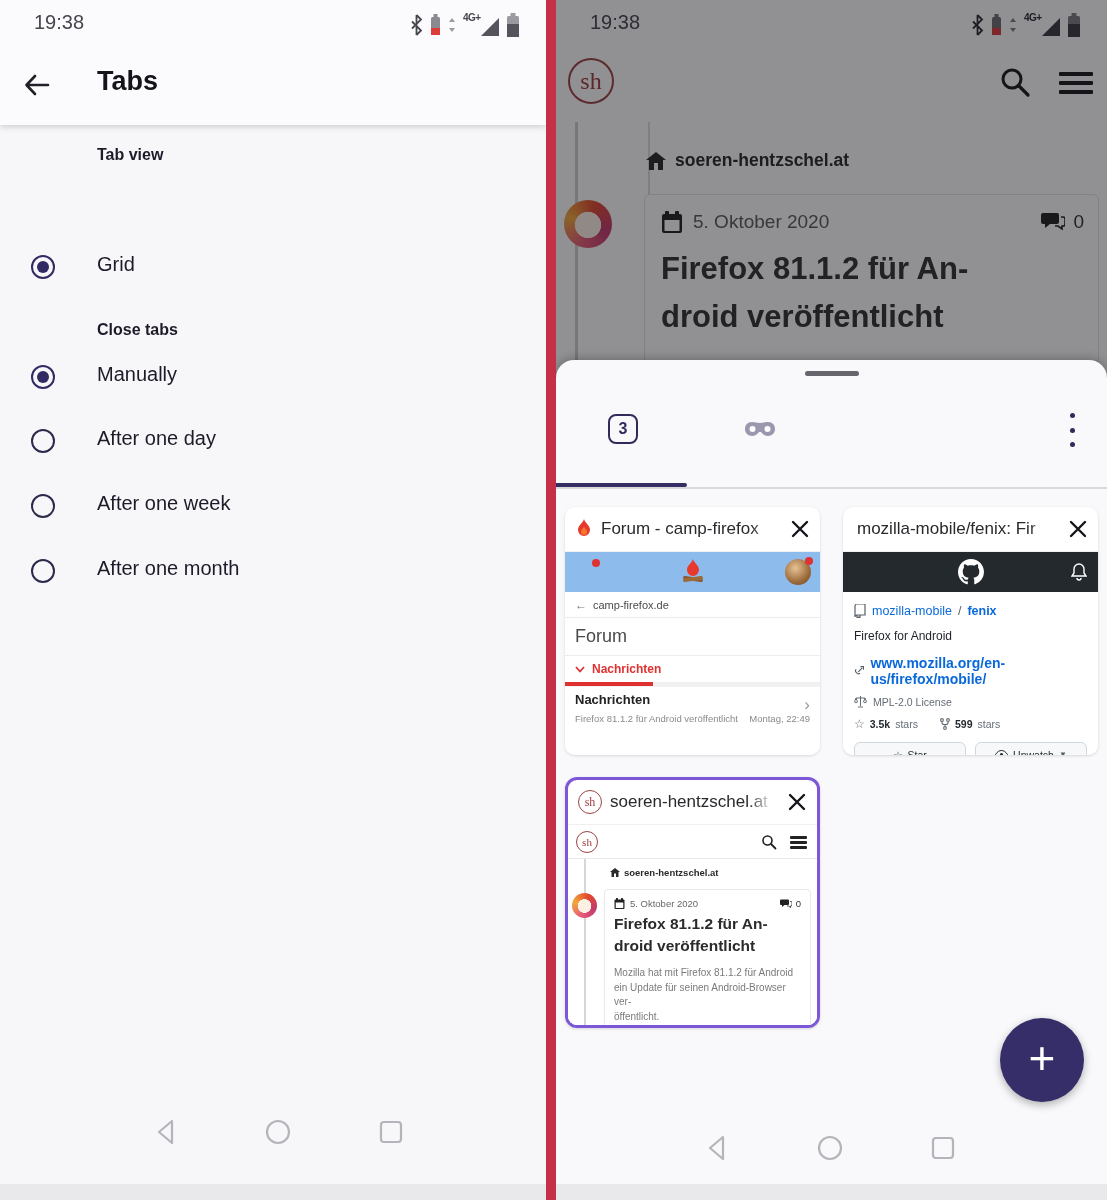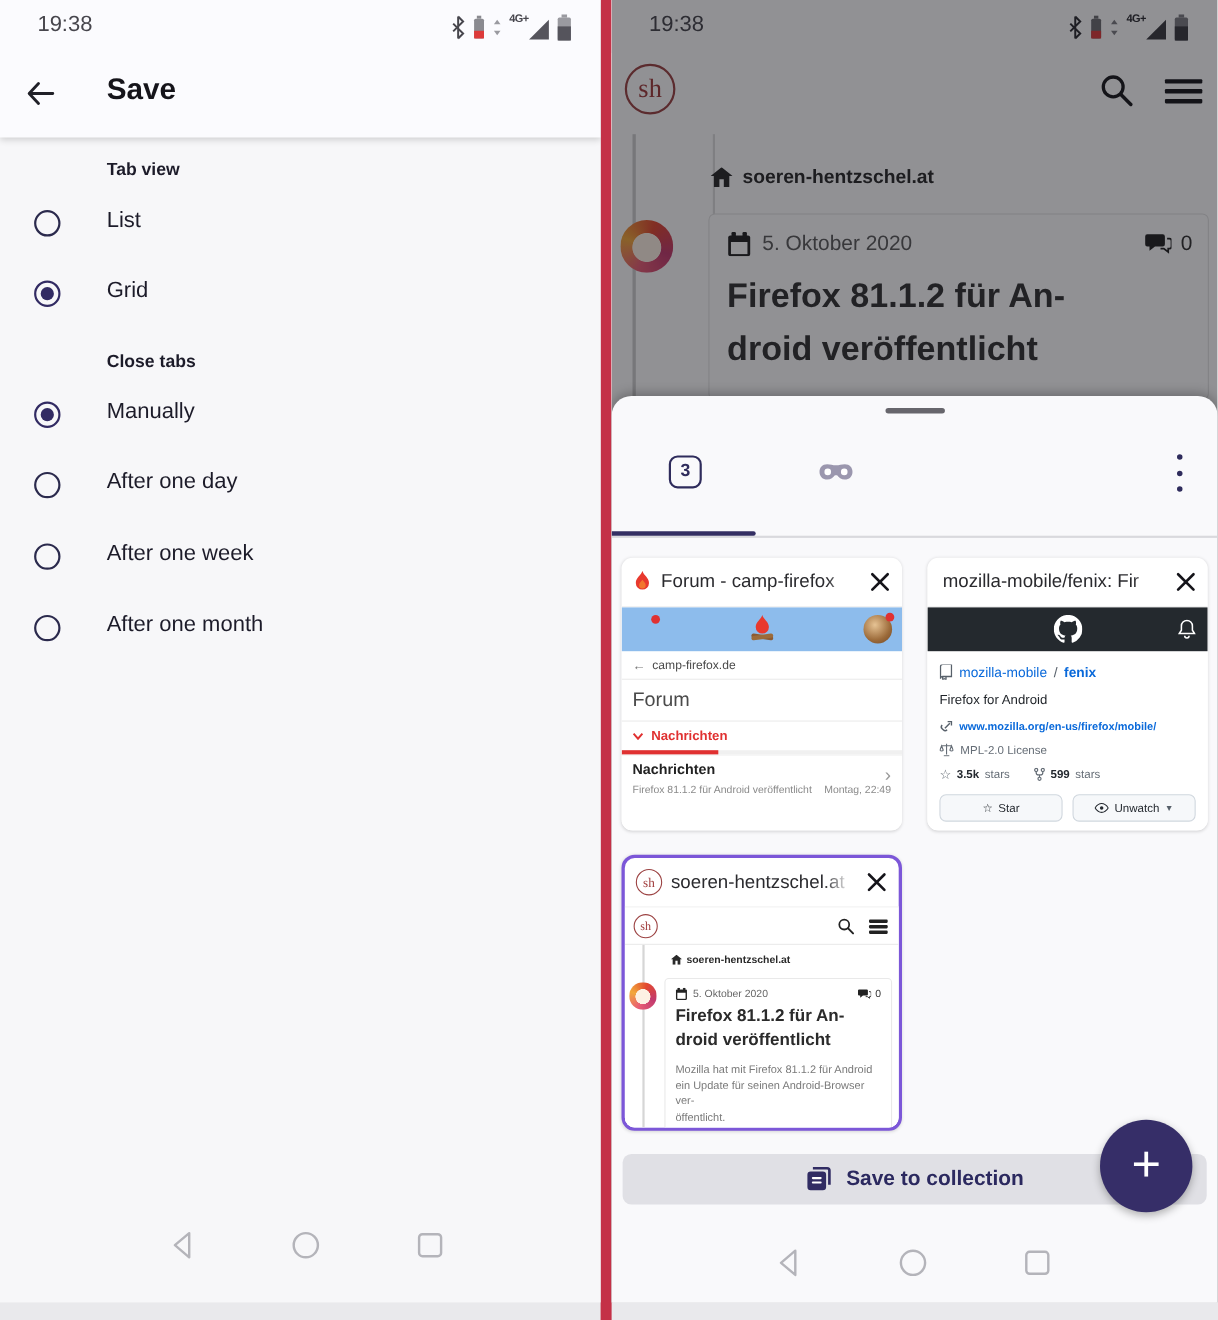--- a/index.html
+++ b/index.html
@@ -107,21 +107,21 @@
   .gh-bar{position:relative;height:40px;background:#24292e;}
   .gh-burger{position:absolute;left:11px;top:11px;width:20px;}
   .gh-burger span{height:3px;width:20px;margin-bottom:4px;background:#fff;}
   .gh-logo{position:absolute;left:50%;top:7px;margin-left:-13px;}
   .gh-bell{position:absolute;right:11px;top:11px;}
   .gh-body{padding:12px 11px 0;}
   .gh-repo{display:flex;align-items:center;gap:6px;font-size:12.5px;color:#57606a;}
   .gh-link{color:#0969da;}
   .gh-bold{font-weight:bold;text-align:right;}
   .gh-desc{margin-top:11px;font-size:12px;color:#1f2328;}
-  .gh-www{margin-top:12px;display:flex;align-items:center;gap:6px;font-size:10px;font-weight:bold;color:#0969da;}
+  .gh-www{margin-top:12px;display:flex;align-items:center;gap:6px;font-size:14px;font-weight:bold;color:#0969da;}
   .gh-lic{margin-top:9px;display:flex;align-items:center;gap:6px;font-size:10.5px;color:#656d76;}
   .gh-counts{margin-top:9px;display:flex;align-items:center;gap:5px;font-size:10.5px;color:#656d76;}
   .gh-counts .num{font-weight:bold;color:#24292f;}
   .gh-counts .gap{width:12px;}
   .gh-star-glyph{font-size:12px;color:#656d76;}
   .gh-btnrow{margin-top:11px;display:flex;gap:9px;}
   .gh-btn{flex:1;height:25px;border:1px solid #d0d7de;border-radius:6px;background:#f6f8fa;
           display:flex;align-items:center;justify-content:center;gap:5px;font-size:10.5px;color:#24292f;}
   .gh-caret{font-size:8px;color:#57606a;}
 
@@ -180,29 +180,25 @@
               <rect x="1" y="3" width="12" height="21" rx="1.5" fill="#9a9aa0"></rect>
               <rect x="1" y="11" width="12" height="13" fill="#55545c"></rect>
             </svg>
         </span>
       </div>
       <span class="back-btn">
         <svg width="30" height="30" viewBox="0 0 30 30">
             <path d="M26 15 H5 M13 6 L4.5 15 L13 24" stroke="#202028" stroke-width="2.6" fill="none" stroke-linecap="round" stroke-linejoin="round"></path>
           </svg>
       </span>
-      <span class="settings-title">Save</span>
+      <span class="settings-title">Tabs</span>
     </div>
 
     <span class="sec-label" style="top:146px">Tab view</span>
 
-    <div class="opt-row" style="top:187px">
-      <span class="radio"></span>
-      <span class="opt-label">List</span>
-    </div>
     <div class="opt-row sel" style="top:251px">
       <span class="radio"></span>
       <span class="opt-label">Grid</span>
     </div>
 
     <span class="sec-label" style="top:321px">Close tabs</span>
 
     <div class="opt-row sel" style="top:361px">
       <span class="radio"></span>
       <span class="opt-label">Manually</span>
@@ -511,29 +507,20 @@
                 <div>Mozilla hat mit Firefox 81.1.2 für Android</div>
                 <div>ein Update für seinen Android-Browser ver-</div>
                 <div>öffentlicht.</div>
               </div>
 
             </div>
           </div>
         </div>
       </div>
 
-      <div class="save-bar">
-        <svg width="24" height="24" viewBox="0 0 24 24">
-            <path d="M7 2 h13 a2 2 0 0 1 2 2 v13" fill="none" stroke="#312c63" stroke-width="2.4"></path>
-            <rect x="2" y="5" width="17" height="17" rx="3" fill="#312c63"></rect>
-            <rect x="6" y="10" width="9" height="2" rx="1" fill="#fff"></rect>
-            <rect x="6" y="14" width="9" height="2" rx="1" fill="#fff"></rect>
-          </svg>
-        <span class="save-label">Save to collection</span>
-      </div>
 
       <div class="fab">
         <span class="fab-plus">+</span>
       </div>
 
       <nav class="sysnav">
         <svg class="nicon" style="left:147px" width="28" height="28" viewBox="0 0 28 28">
             <path d="M20 3 L7 14 L20 25 Z" fill="none" stroke="#b4b4ba" stroke-width="2.2" stroke-linejoin="round"></path>
           </svg>
         <svg class="nicon" style="left:260px" width="28" height="28" viewBox="0 0 28 28">

